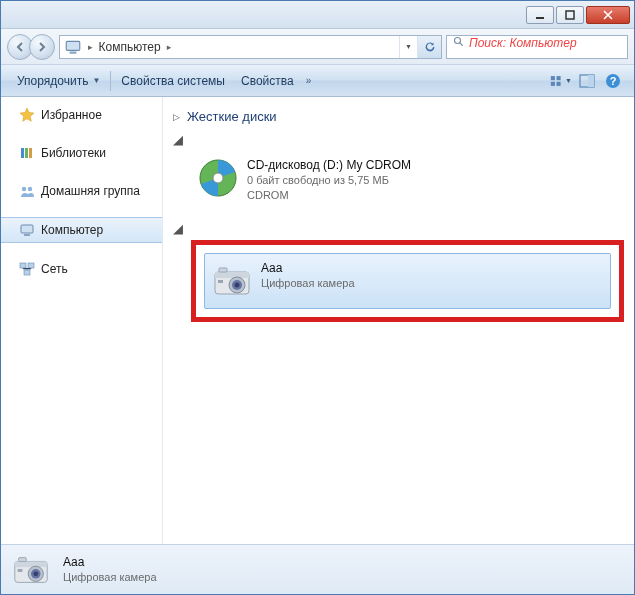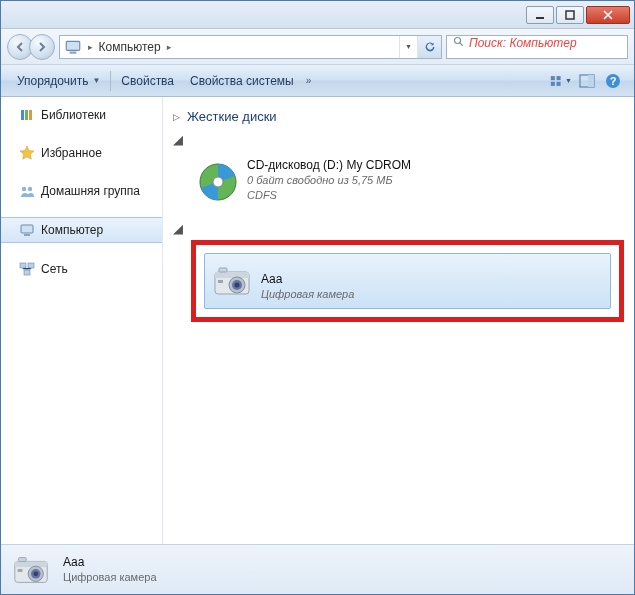--- a/index.html
+++ b/index.html
@@ -41,27 +41,27 @@
 .sidebar { width: 162px; background: #fff; border-right: 1px solid #e2e8f0; padding: 6px 0; font-size: 12px; overflow: hidden; }
 .side-item { display: flex; align-items: center; padding: 4px 8px 4px 18px; gap: 6px; cursor: pointer; color: #222; margin-bottom: 14px; }
 .side-item.selected { background: linear-gradient(to bottom, #eaf3fc, #d4e6f7); border: 1px solid #a8c8e8; border-left: none; border-right: none; }
 .side-icon { width: 16px; height: 16px; display: flex; align-items: center; justify-content: center; flex-shrink: 0; }
 
 .content { flex: 1; background: #fff; padding: 8px 10px; font-size: 12px; overflow: auto; }
 .group-hdr { display: flex; align-items: center; gap: 4px; color: #1e3f75; padding: 4px 0; cursor: pointer; }
 .group-hdr .caret { font-size: 9px; color: #555; width: 10px; }
 .group-hdr > span:last-child { font-size: 13px; }
 .items { padding-left: 18px; margin-bottom: 8px; }
-.device { display: flex; align-items: flex-end; gap: 8px; padding: 6px; cursor: pointer; }
+.device { display: flex; align-items: flex-start; gap: 8px; padding: 6px; cursor: pointer; }
 .device.selected { background: linear-gradient(to bottom, #e8f2fc, #cce2f7); border: 1px solid #8cb8e2; border-radius: 2px; }
 .device.highlighted-annotation { border: 5px solid #d82020; padding: 8px; }
 .dev-icon { width: 42px; height: 42px; display: flex; align-items: center; justify-content: center; flex-shrink: 0; }
 .dev-text { display: flex; flex-direction: column; line-height: 1.35; }
 .dev-title { color: #111; white-space: nowrap; }
-.dev-sub { color: #6a6a6a; font-size: 11px; white-space: nowrap; font-style: italic; }
+.dev-sub { color: #6a6a6a; font-size: 11px; white-space: nowrap; }
 
 .statusbar { height: 50px; background: linear-gradient(to bottom,#edf3fa,#dfeaf6); border-top: 1px solid #c2d3e6; display: flex; align-items: center; padding: 4px 10px; gap: 12px; font-size: 12px; }
 .status-icon { width: 40px; height: 40px; display: flex; align-items: center; justify-content: center; }
 .status-text { display: flex; flex-direction: column; line-height: 1.3; }
 .status-title { color: #111; }
 .status-sub { color: #6a6a6a; font-size: 11px; }
 </style>
 </head>
 <body>
 
@@ -126,24 +126,24 @@
     </div>
   </div>
 
   <div class="toolbar">
     <div class="tb-item">
         <span>Упорядочить</span>
         <span class="tb-arrow">▼</span>
       </div>
     <div class="tb-sep"></div>
     <div class="tb-item">
+        <span>Свойства системы</span>
+      </div>
+    <div class="tb-item">
         <span>Свойства</span>
-      </div>
-    <div class="tb-item">
-        <span>Свойства системы</span>
       </div>
     <div class="tb-chevrons">»</div>
     <div class="tb-spacer"></div>
     <div class="tb-icon">
       <svg viewBox="0 0 16 16">
           <rect x="1" y="2" width="5" height="5" fill="#5a87b8"></rect>
           <rect x="8" y="2" width="5" height="5" fill="#5a87b8"></rect>
           <rect x="1" y="9" width="5" height="5" fill="#5a87b8"></rect>
           <rect x="8" y="9" width="5" height="5" fill="#5a87b8"></rect>
         </svg>
@@ -161,34 +161,34 @@
           <text x="8" y="12" text-anchor="middle" fill="#fff" font-size="11" font-weight="bold">?</text>
         </svg>
     </div>
   </div>
 
   <div class="body">
     <div class="sidebar">
       <div class="side-item">
         <span class="side-icon">
             <svg viewBox="0 0 16 16">
+              <path d="M8 1l2 4.5 5 .5-3.7 3.3 1 5L8 11.8 3.7 14.3l1-5L1 6l5-.5z" fill="#f3c244" stroke="#cf9a20" stroke-width=".5"></path>
+            </svg>
+          </span>
+        <span>Избранное</span>
+      </div>
+      <div class="side-item">
+        <span class="side-icon">
+            <svg viewBox="0 0 16 16">
               <rect x="2" y="3" width="3" height="10" fill="#4a8bd0"></rect>
               <rect x="6" y="3" width="3" height="10" fill="#69b463"></rect>
               <rect x="10" y="3" width="3" height="10" fill="#d79a45"></rect>
             </svg>
           </span>
         <span>Библиотеки</span>
-      </div>
-      <div class="side-item">
-        <span class="side-icon">
-            <svg viewBox="0 0 16 16">
-              <path d="M8 1l2 4.5 5 .5-3.7 3.3 1 5L8 11.8 3.7 14.3l1-5L1 6l5-.5z" fill="#f3c244" stroke="#cf9a20" stroke-width=".5"></path>
-            </svg>
-          </span>
-        <span>Избранное</span>
       </div>
       <div class="side-item">
         <span class="side-icon">
             <svg viewBox="0 0 16 16">
               <circle cx="5" cy="6" r="2.2" fill="#8cb4de"></circle>
               <circle cx="11" cy="6" r="2.2" fill="#8cb4de"></circle>
               <path d="M2 14c0-2.5 2-4 4-4s4 1.5 4 4M8 14c0-2.5 2-4 4-4s3 1.5 3 4" fill="#8cb4de"></path>
             </svg>
           </span>
         <span>Домашняя группа</span>
@@ -231,21 +231,21 @@
                 <circle cx="21" cy="21" r="18" fill="#64b458"></circle>
                 <circle cx="21" cy="21" r="18" fill="none" stroke="#3d7d34" stroke-width="1"></circle>
                 <path d="M21 3 A18 18 0 0 1 38 15 L21 21Z" fill="#3898d8"></path>
                 <path d="M21 39 A18 18 0 0 1 4 27 L21 21Z" fill="#3898d8"></path>
                 <circle cx="21" cy="21" r="5" fill="#fff" stroke="#888"></circle>
               </svg>
           </span>
           <div class="dev-text">
             <span class="dev-title">CD-дисковод (D:) My CDROM</span>
             <span class="dev-sub">0 байт свободно из 5,75 МБ</span>
-            <span class="dev-sub">CDFS</span>
+            <span class="dev-sub">CDROM</span>
           </div>
         </div>
       </div>
 
       <div class="group-hdr">
         <span class="caret">◢</span>
       </div>
       <div class="items">
         <div class="highlighted-annotation device">
           <div class="device selected" style="flex:1">

